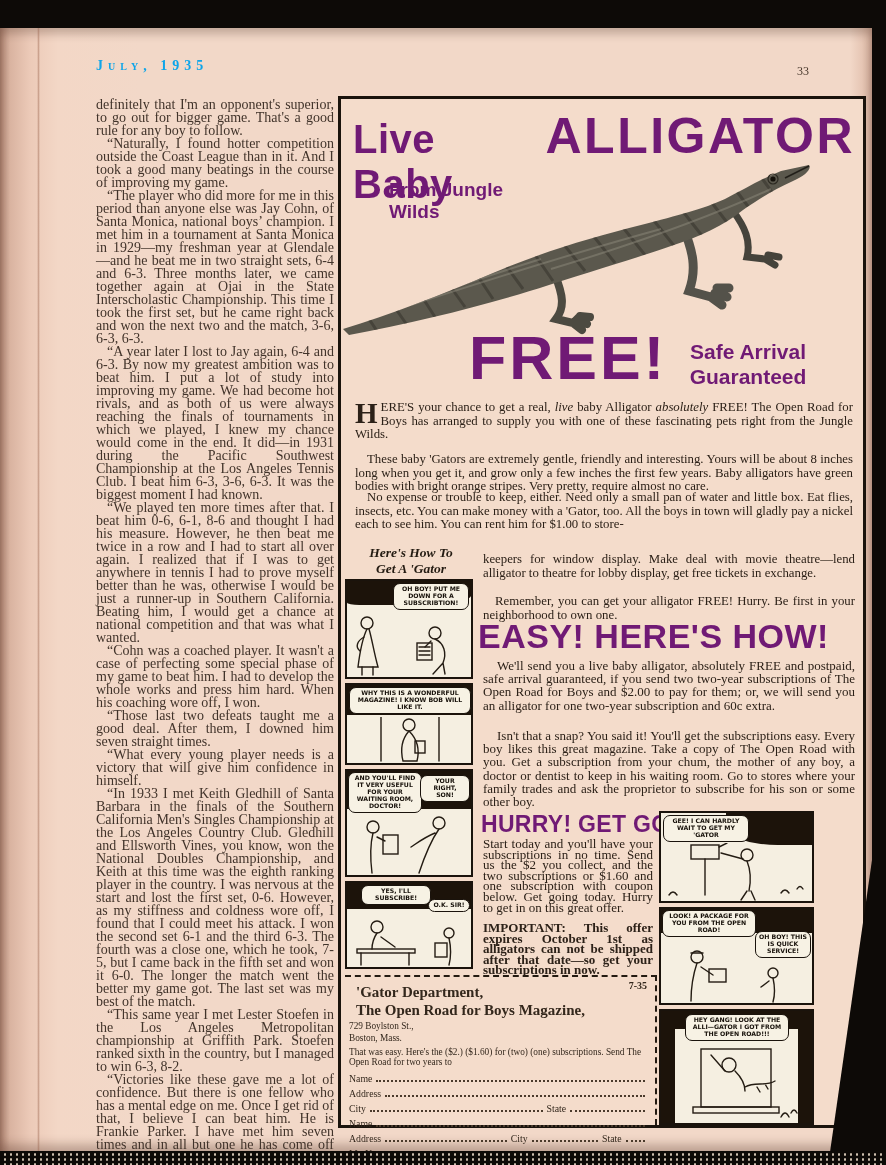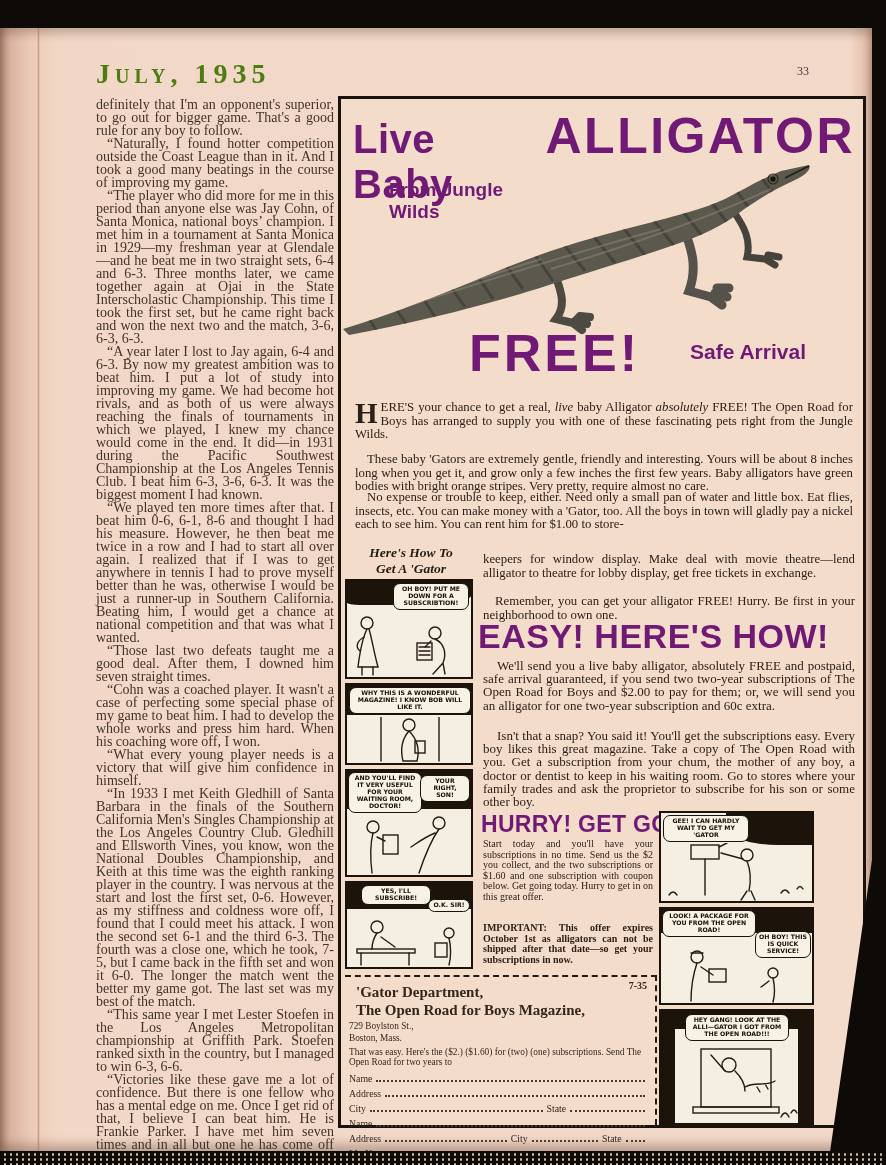--- a/index.html
+++ b/index.html
@@ -13,46 +13,46 @@
         box-shadow:inset 0 6px 8px rgba(60,30,18,.25), inset 0 -8px 10px rgba(60,30,18,.28);}
   .crease{position:absolute;left:37px;top:0;width:3px;height:100%;
           background:linear-gradient(90deg,rgba(150,95,72,0),rgba(150,95,72,.4),rgba(150,95,72,0));}
   .corner-wedge{position:absolute;right:14px;top:860px;width:42px;height:292px;background:#0d0a07;
           clip-path:polygon(100% 0,100% 100%,0 100%);}
   .deckle{position:absolute;left:0;bottom:0;width:100%;height:14px;background:#0d0a07;
           background-image:radial-gradient(circle,#cdbfae 1px,rgba(0,0,0,0) 1.4px);
           background-size:6px 5px;background-position:2px 6px;}
   
   .hdr-date{position:absolute;left:96px;top:58px;font-variant:small-caps;font-weight:600;
-            font-size:28px;letter-spacing:5px;color:#4d7c0f;}
+            font-size:14px;letter-spacing:5px;color:#0ea5e9;}
   .hdr-page{position:absolute;left:797px;top:64px;font-size:12px;color:#46362a;}
   
   .article{position:absolute;left:96px;top:98px;width:238px;font-size:14px;line-height:13px;
            text-align:justify;color:#41332a;}
   .article p{margin:0;}
   .article p.ind{text-indent:11px;}
   
   .ad{position:absolute;left:338px;top:96px;width:528px;height:1032px;border:3px solid #1a130c;
       background:#f4dccb;box-sizing:border-box;color:#2c2118;}
   .h-sans{font-family:"Liberation Sans",sans-serif;font-weight:700;color:#701a75;}
   .ad-headrow{position:absolute;top:8px;left:12px;width:502px;display:flex;align-items:baseline;justify-content:space-between;}
   .t-livebaby{font-size:40px;letter-spacing:.5px;}
   .t-alligator{font-size:50px;letter-spacing:2.5px;}
   .t-fromjungle{position:absolute;top:80px;left:48px;font-size:19px;line-height:22px;text-align:left;}
-  .t-free{position:absolute;top:224px;left:128px;font-size:52px;letter-spacing:3px;}
+  .t-free{position:absolute;top:224px;left:128px;font-size:61px;letter-spacing:3px;}
   .t-safe{position:absolute;top:240px;left:322px;width:170px;font-size:21px;line-height:25px;text-align:center;}
   .gator-art{position:absolute;top:58px;left:0;width:482px;height:178px;}
   .ad-para{position:absolute;text-align:justify;font-size:12.8px;line-height:13.5px;margin:0;}
   .ad-para .it{font-style:italic;}
   .dropcap{float:left;font-size:29px;line-height:24px;font-weight:700;padding-right:3px;}
   .heres-how{position:absolute;top:446px;left:4px;width:132px;text-align:center;
              font-style:italic;font-weight:700;font-size:13.5px;line-height:16px;color:#241b12;}
   .t-easy{position:absolute;top:518px;left:137px;font-size:34px;letter-spacing:.5px;}
   .t-hurry{position:absolute;top:712px;left:140px;font-size:23px;letter-spacing:.3px;}
-  .sm-para{position:absolute;left:142px;width:170px;text-align:justify;font-size:10px;line-height:10.6px;margin:0;}
+  .sm-para{position:absolute;left:142px;width:170px;text-align:justify;font-size:13px;line-height:10.6px;margin:0;}
   .important{font-weight:600;}
   
   .strip{position:absolute;}
   .panel{position:relative;background:#f5efe1;border:2px solid #1a130c;margin-bottom:4px;overflow:hidden;box-sizing:border-box;}
   .blob{position:absolute;background:#1c130a;}
   .bubble{position:absolute;background:#f7f2e4;border:1.4px solid #1a130c;border-radius:7px;
           padding:2px 3px;font-family:"DejaVu Sans",sans-serif;font-weight:700;font-size:6.2px;
           line-height:6.9px;text-transform:uppercase;text-align:center;color:#17110a;z-index:3;}
   .sketch{position:absolute;left:0;bottom:0;z-index:2;}
   .sketch path,.sketch circle,.sketch rect,.sketch line{stroke:#241c13;stroke-width:1.4;fill:none;stroke-linecap:round;}
@@ -77,25 +77,25 @@
 
   <div class="hdr-date">July, 1935</div>
   <div class="hdr-page">33</div>
 
   <div class="article">
     <p>definitely that I'm an opponent's superior, to go out for bigger game. That's a good rule for any boy to follow.</p>
     <p class="ind">“Naturally, I found hotter competition outside the Coast League than in it. And I took a good many beatings in the course of improving my game.</p>
     <p class="ind">“The player who did more for me in this period than anyone else was Jay Cohn, of Santa Monica, national boys’ champion. I met him in a tournament at Santa Monica in 1929—my freshman year at Glendale—and he beat me in two straight sets, 6-4 and 6-3. Three months later, we came together again at Ojai in the State Interscholastic Championship. This time I took the first set, but he came right back and won the next two and the match, 3-6, 6-3, 6-3.</p>
     <p class="ind">“A year later I lost to Jay again, 6-4 and 6-3. By now my greatest ambition was to beat him. I put a lot of study into improving my game. We had become hot rivals, and as both of us were always reaching the finals of tournaments in which we played, I knew my chance would come in the end. It did—in 1931 during the Pacific Southwest Championship at the Los Angeles Tennis Club. I beat him 6-3, 3-6, 6-3. It was the biggest moment I had known.</p>
     <p class="ind">“We played ten more times after that. I beat him 0-6, 6-1, 8-6 and thought I had his measure. However, he then beat me twice in a row and I had to start all over again. I realized that if I was to get anywhere in tennis I had to prove myself better than he was, otherwise I would be just a runner-up in Southern California. Beating him, I would get a chance at national competition and that was what I wanted.</p>
+    <p class="ind">“Cohn was a coached player. It wasn't a case of perfecting some special phase of my game to beat him. I had to develop the whole works and press him hard. When his coaching wore off, I won.</p>
     <p class="ind">“Those last two defeats taught me a good deal. After them, I downed him seven straight times.</p>
-    <p class="ind">“Cohn was a coached player. It wasn't a case of perfecting some special phase of my game to beat him. I had to develop the whole works and press him hard. When his coaching wore off, I won.</p>
     <p class="ind">“What every young player needs is a victory that will give him confidence in himself.</p>
     <p class="ind">“In 1933 I met Keith Gledhill of Santa Barbara in the finals of the Southern California Men's Singles Championship at the Los Angeles Country Club. Gledhill and Ellsworth Vines, you know, won the National Doubles Championship, and Keith at this time was the eighth ranking player in the country. I was nervous at the start and lost the first set, 0-6. However, as my stiffness and coldness wore off, I found that I could meet his attack. I won the second set 6-1 and the third 6-3. The fourth was a close one, which he took, 7-5, but I came back in the fifth set and won it 6-0. The longer the match went the better my game got. The last set was my best of the match.</p>
-    <p class="ind">“This same year I met Lester Stoefen in the Los Angeles Metropolitan championship at Griffith Park. Stoefen ranked sixth in the country, but I managed to win 6-3, 6-6.</p>
+    <p class="ind">“This same year I met Lester Stoefen in the Los Angeles Metropolitan championship at Griffith Park. Stoefen ranked sixth in the country, but I managed to win 6-3, 8-2.</p>
     <p class="ind">“Victories like these gave me a lot of confidence. But there is one fellow who has a mental edge on me. Once I get rid of that, I believe I can beat him. He is Frankie Parker. I have met him seven times and in all but one he has come off victor.</p>
     <p class="ind">“Three times he pulled out of holes when I thought I had him beaten. In the national boys’ championship finals of 1931, I got a lead of 4-1 on him in the first set, but he</p>
   </div>
 
   <div class="ad">
 
     <div class="ad-headrow">
       <span class="h-sans t-livebaby">Live Baby</span>
       <span class="h-sans t-alligator">ALLIGATOR</span>
     </div>
@@ -126,20 +126,21 @@
       </g>
 
       <circle cx="432" cy="22" r="2.6" fill="#14100a"></circle>
       <circle cx="432" cy="22" r="5" fill="none" stroke="#2c2921" stroke-width="1.2"></circle>
       <path d="M468,9 L444,21" stroke="#23201a" stroke-width="1.6" fill="none"></path>
     </svg>
 
     <div class="h-sans t-free">FREE!</div>
     <div class="h-sans t-safe">
       <div>Safe Arrival</div>
+      <div>Guaranteed</div>
     </div>
 
     <p class="ad-para" style="top:302px;left:14px;width:498px;">
       <span class="dropcap">H</span><span>ERE'S your chance to get a real, </span><span class="it">live</span><span> baby Alligator </span><span class="it">absolutely</span><span> FREE! The Open Road for Boys has arranged to supply you with one of these fascinating pets right from the Jungle Wilds.</span>
     </p>
     <p class="ad-para" style="top:354px;left:14px;width:498px;text-indent:12px;">These baby 'Gators are extremely gentle, friendly and interesting. Yours will be about 8 inches long when you get it, and grow only a few inches the first few years. Baby alligators have green bodies with bright orange stripes. Very pretty, require almost no care.</p>
     <p class="ad-para" style="top:392px;left:14px;width:498px;text-indent:12px;">No expense or trouble to keep, either. Need only a small pan of water and little box. Eat flies, insects, etc. You can make money with a 'Gator, too. All the boys in town will gladly pay a nickel each to see him. You can rent him for $1.00 to store-</p>
     <p class="ad-para" style="top:454px;left:142px;width:372px;">keepers for window display. Make deal with movie theatre—lend alligator to theatre for lobby display, get free tickets in exchange.</p>
     <p class="ad-para" style="top:496px;left:142px;width:372px;text-indent:12px;">Remember, you can get your alligator FREE! Hurry. Be first in your neighborhood to own one.</p>
 

